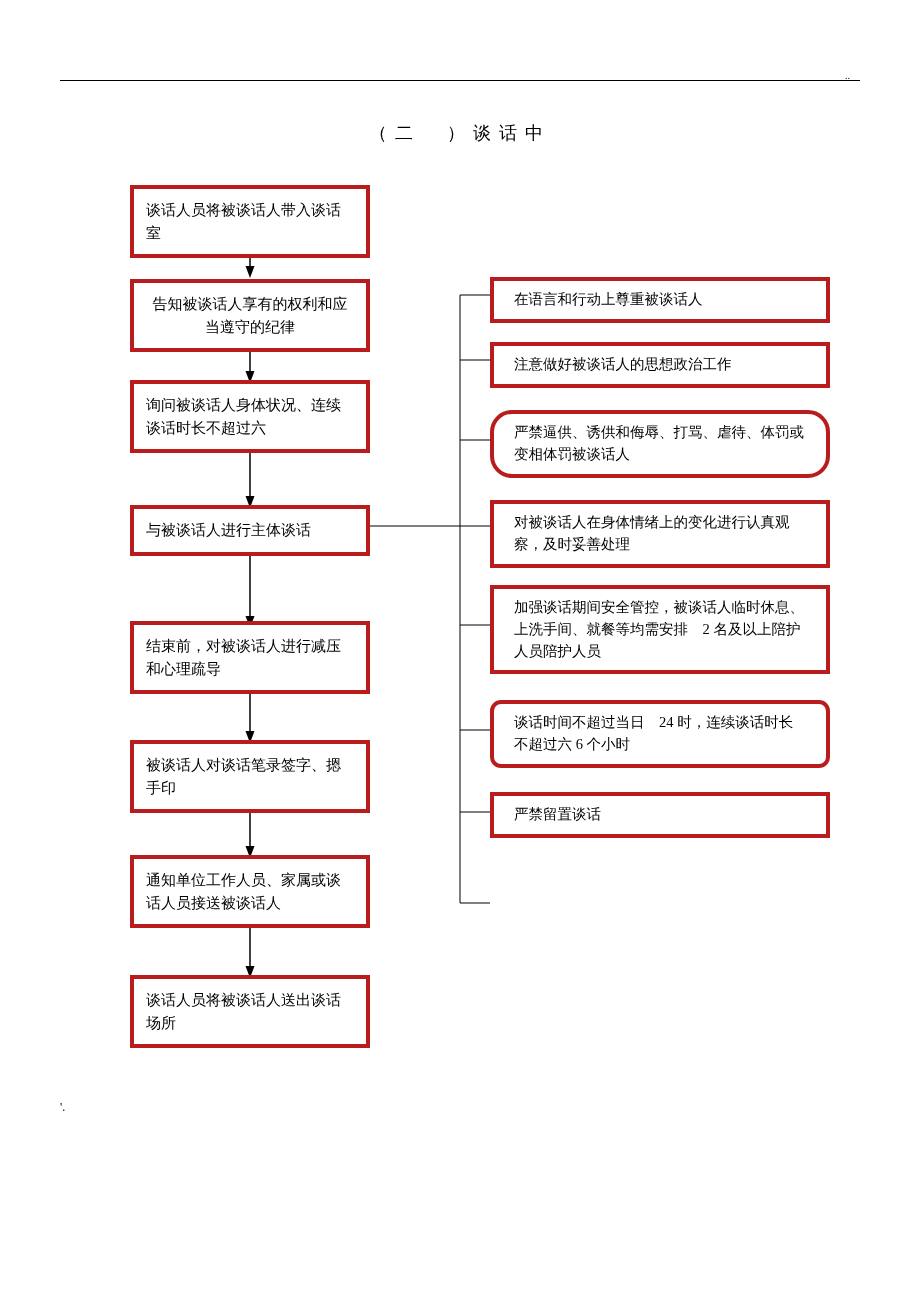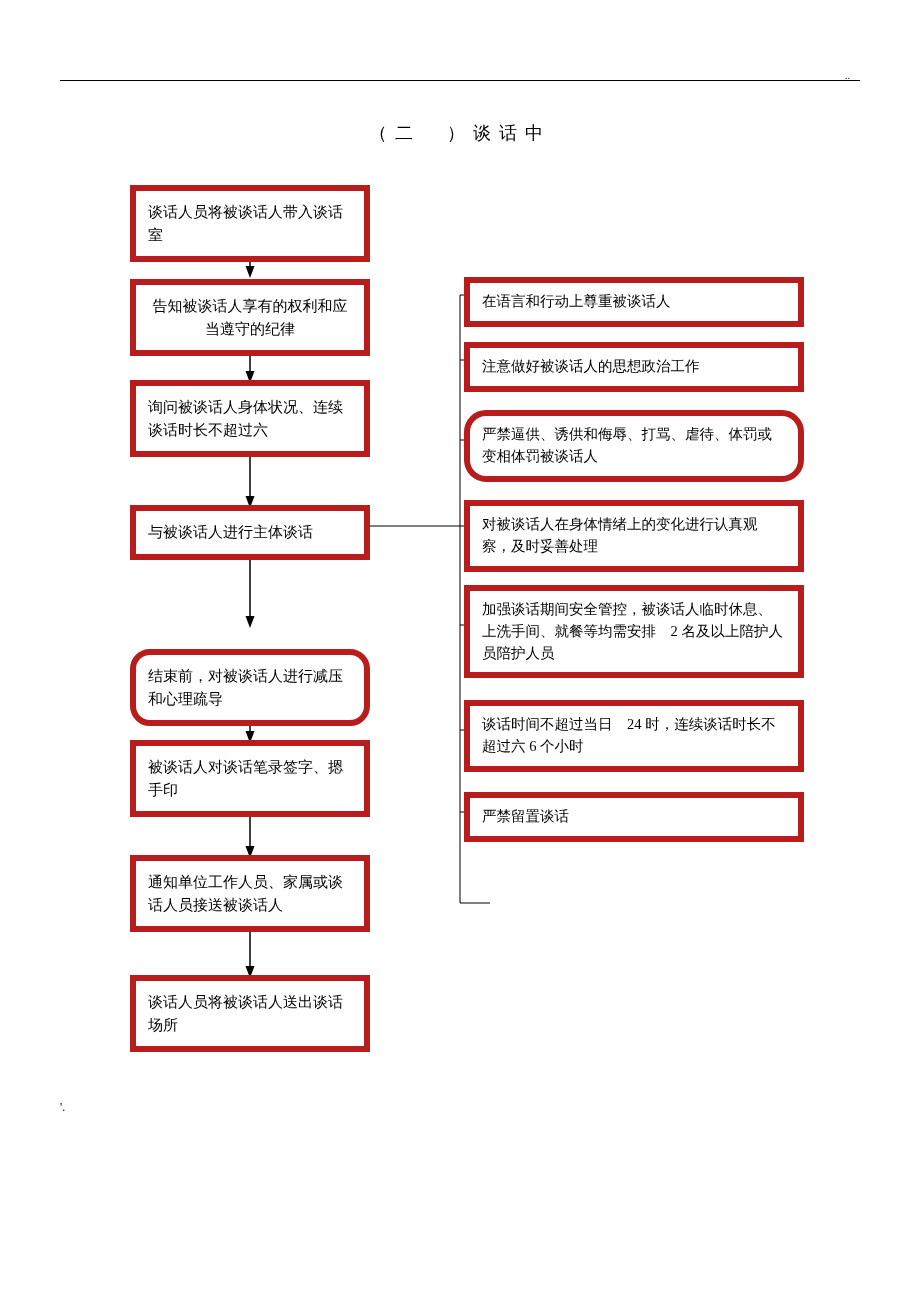--- a/index.html
+++ b/index.html
@@ -26,34 +26,34 @@
     font-size: 18px;
     letter-spacing: 8px;
     margin: 0 0 40px 0;
   }
   .content {
     position: relative;
     height: 900px;
   }
   .box {
     position: absolute;
-    border: 6px solid #b91c1c;
+    border: 4px solid #b91c1c;
     background: #fff;
     padding: 10px 12px;
     font-size: 15px;
     line-height: 1.5;
   }
   .left-box {
     width: 240px;
     left: 70px;
   }
   .right-box {
     width: 340px;
-    left: 404px;
-    padding: 8px 12px;
+    left: 430px;
+    padding: 8px 20px;
     font-size: 14.5px;
   }
   svg.connector {
     position: absolute;
     top: 0; left: 0;
     width: 920px; height: 900px;
     pointer-events: none;
   }
   .page-num {
     position: absolute;
@@ -103,29 +103,29 @@
       <line x1="400" y1="440" x2="430" y2="440" stroke="#000" stroke-width="1"></line>
       <line x1="400" y1="545" x2="430" y2="545" stroke="#000" stroke-width="1"></line>
       <line x1="400" y1="627" x2="430" y2="627" stroke="#000" stroke-width="1"></line>
       <line x1="400" y1="718" x2="430" y2="718" stroke="#000" stroke-width="1"></line>
     </svg>
 
     <div class="box left-box" style="top:0px;"><span>谈话人员将被谈话人带入谈话室</span></div>
     <div class="box left-box" style="top:94px;text-align:center;"><span>告知被谈话人享有的权利和应当遵守的纪律</span></div>
     <div class="box left-box" style="top:195px;"><span>询问被谈话人身体状况、连续谈话时长不超过六</span></div>
     <div class="box left-box" style="top:320px;"><span>与被谈话人进行主体谈话</span></div>
-    <div class="box left-box" style="top:464px;border-radius:20px;"><span>结束前，对被谈话人进行减压和心理疏导</span></div>
+    <div class="box left-box" style="top:436px;"><span>结束前，对被谈话人进行减压和心理疏导</span></div>
     <div class="box left-box" style="top:555px;"><span>被谈话人对谈话笔录签字、摁手印</span></div>
     <div class="box left-box" style="top:670px;"><span>通知单位工作人员、家属或谈话人员接送被谈话人</span></div>
     <div class="box left-box" style="top:790px;"><span>谈话人员将被谈话人送出谈话场所</span></div>
 
     <div class="box right-box" style="top:92px;"><span>在语言和行动上尊重被谈话人</span></div>
     <div class="box right-box" style="top:157px;"><span>注意做好被谈话人的思想政治工作</span></div>
     <div class="box right-box" style="top:225px;border-radius:22px;"><span>严禁逼供、诱供和侮辱、打骂、虐待、体罚或变相体罚被谈话人</span></div>
     <div class="box right-box" style="top:315px;"><span>对被谈话人在身体情绪上的变化进行认真观察，及时妥善处理</span></div>
     <div class="box right-box" style="top:400px;"><span>加强谈话期间安全管控，被谈话人临时休息、上洗手间、就餐等均需安排　2 名及以上陪护人员陪护人员</span></div>
-    <div class="box right-box" style="top:515px;"><span>谈话时间不超过当日　24 时，连续谈话时长不超过六 6 个小时</span></div>
+    <div class="box right-box" style="top:515px;border-radius:11px;"><span>谈话时间不超过当日　24 时，连续谈话时长不超过六 6 个小时</span></div>
     <div class="box right-box" style="top:607px;"><span>严禁留置谈话</span></div>
 
   </div>
 
   <div class="page-num">'.</div>
 </div>
 
 </body></html>

